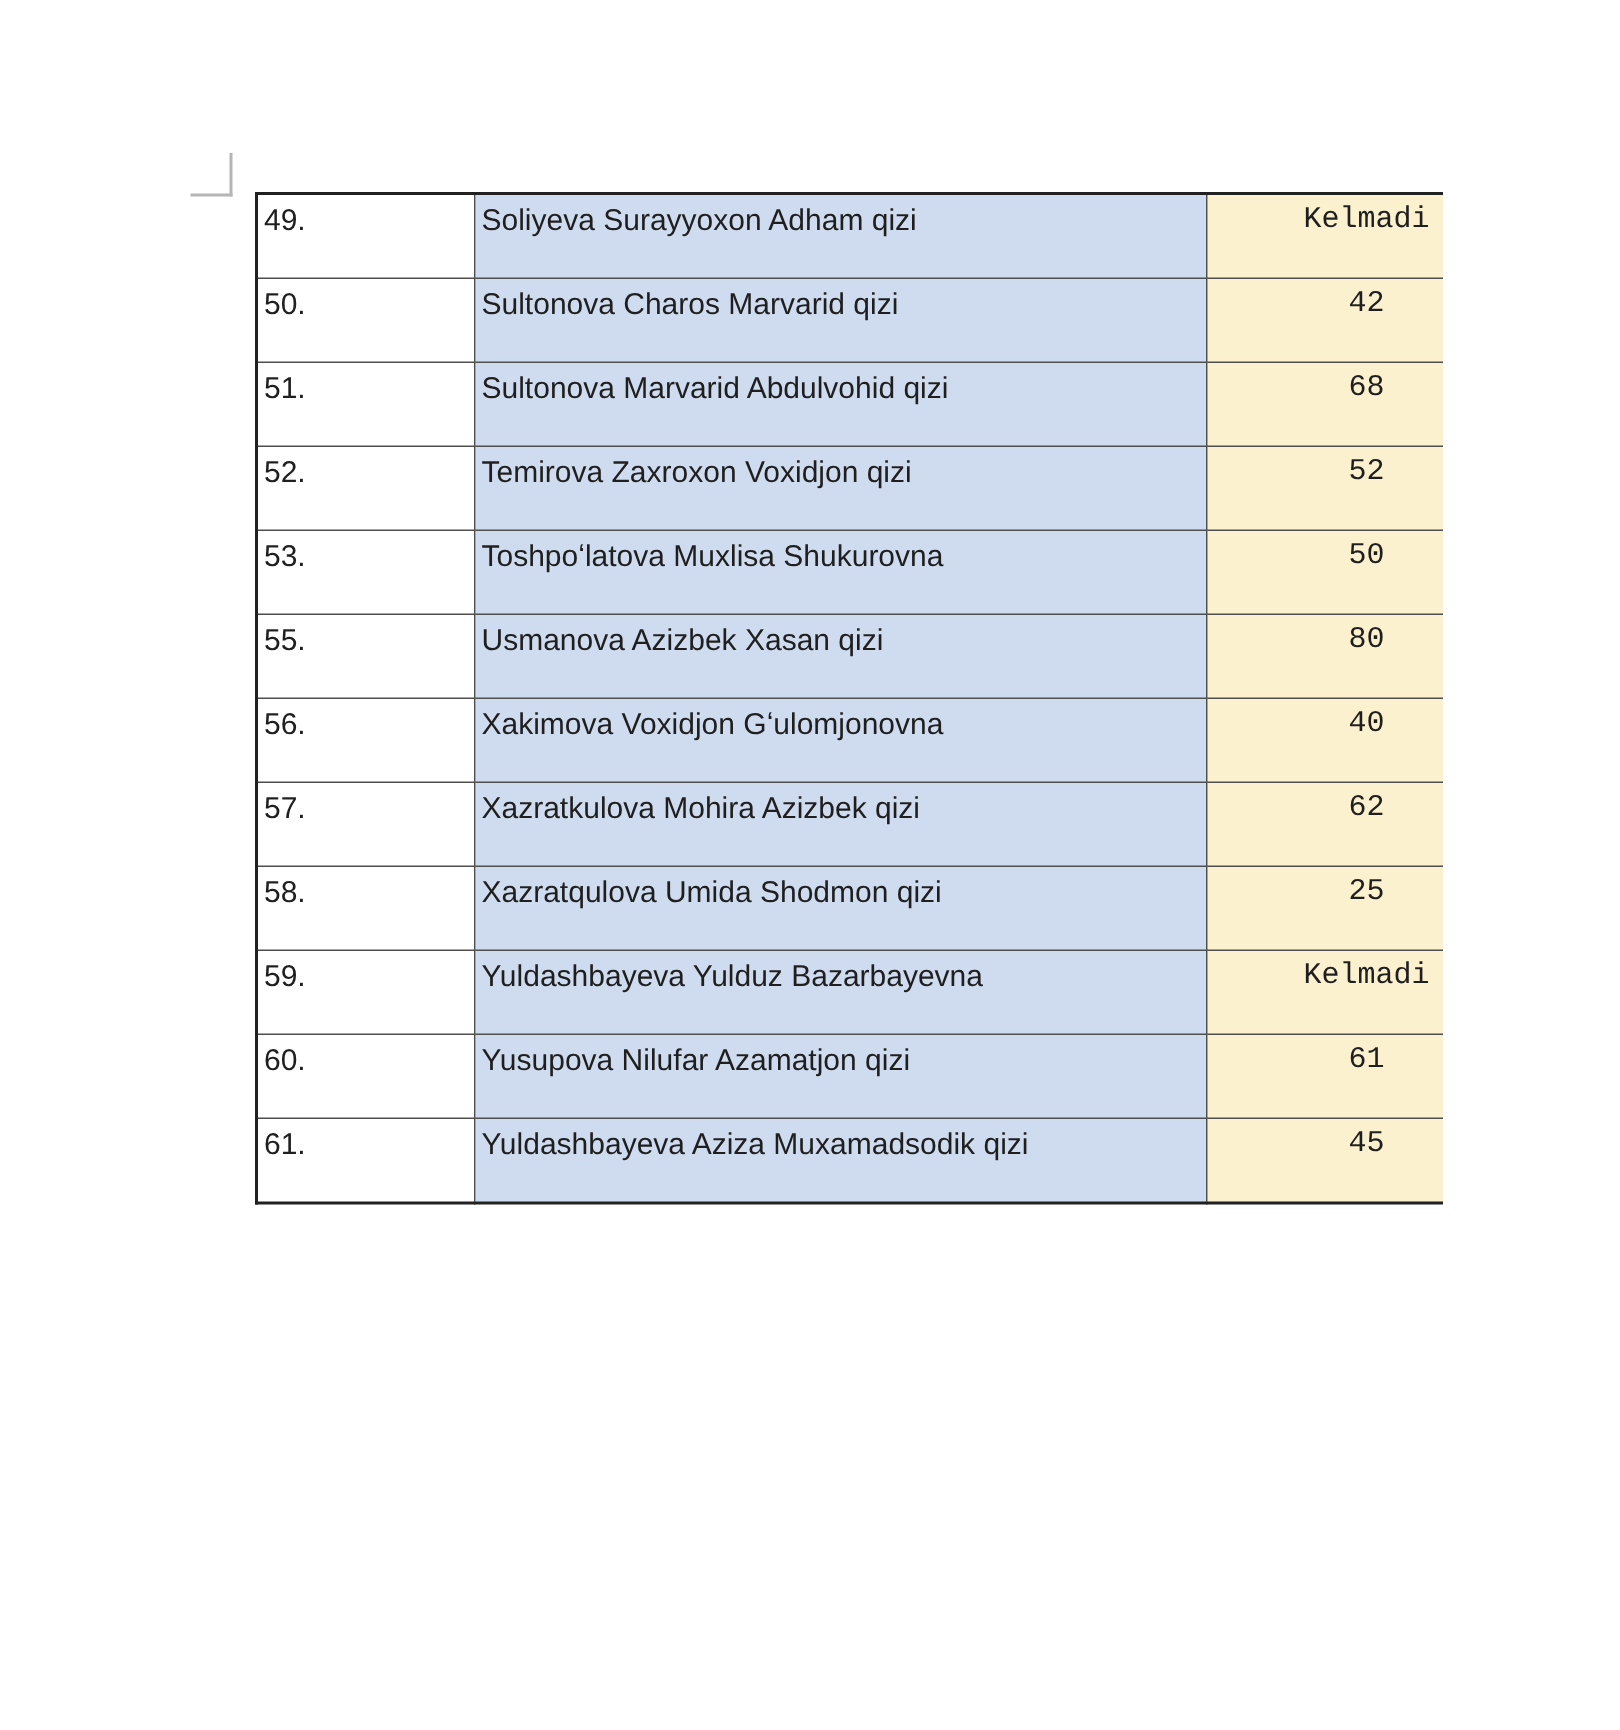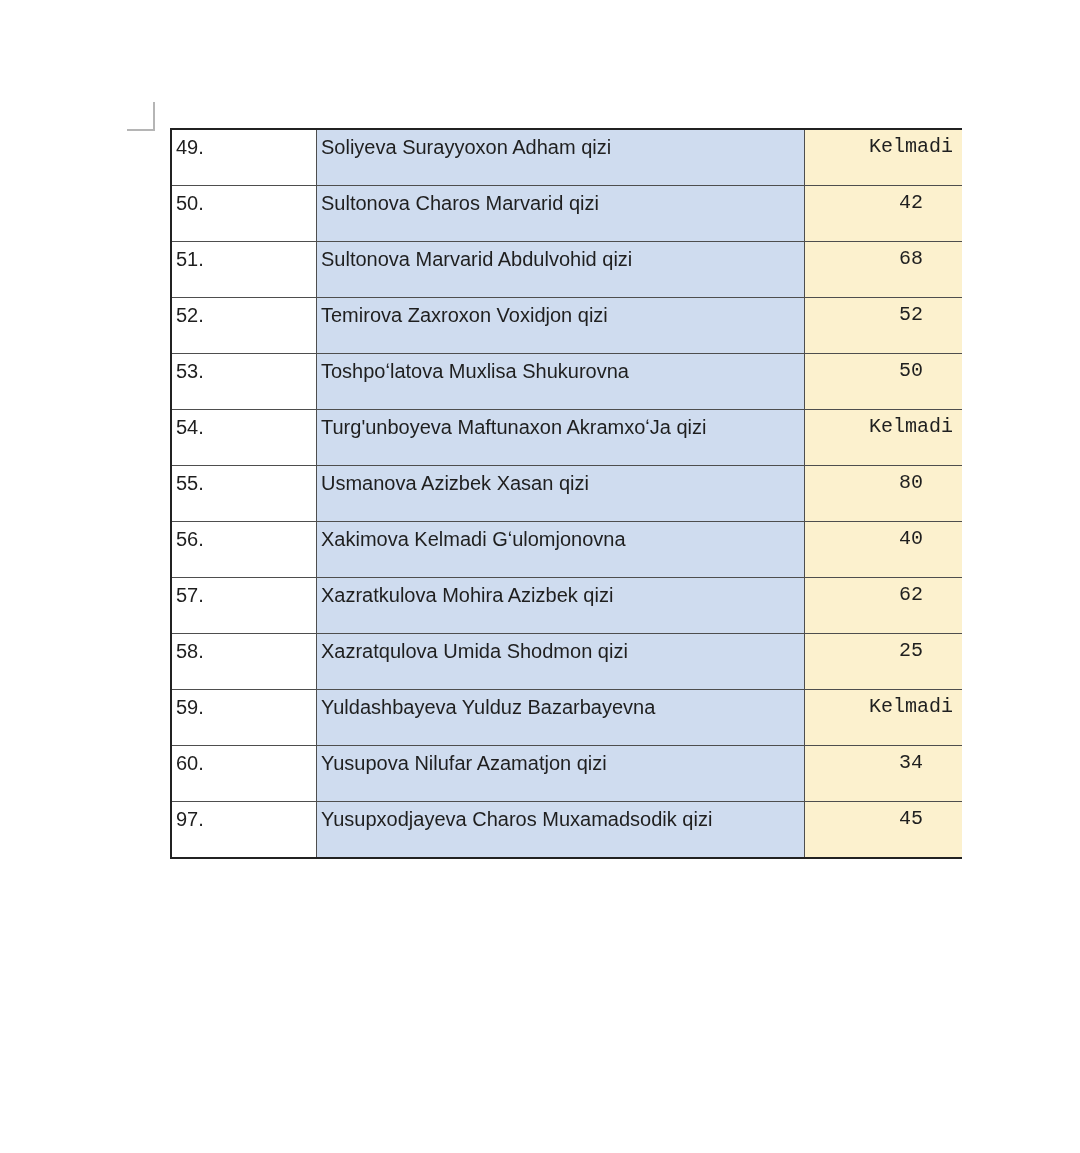--- a/index.html
+++ b/index.html
@@ -99,55 +99,50 @@
       <td class="col-num">52.</td>
       <td class="col-name">Temirova Zaxroxon Voxidjon qizi</td>
       <td class="col-score">52</td>
     </tr>
         <tr>
       <td class="col-num">53.</td>
       <td class="col-name">Toshpoʻlatova Muxlisa Shukurovna</td>
       <td class="col-score">50</td>
     </tr>
         <tr>
-      <td class="col-num">54.</td>
-      <td class="col-name">Turg'unboyeva Maftunaxon AkramxoʻJa qizi</td>
-      <td class="col-score">Kelmadi</td>
-    </tr>
-        <tr>
       <td class="col-num">55.</td>
       <td class="col-name">Usmanova Azizbek Xasan qizi</td>
       <td class="col-score">80</td>
     </tr>
         <tr>
       <td class="col-num">56.</td>
-      <td class="col-name">Xakimova Kelmadi Gʻulomjonovna</td>
+      <td class="col-name">Xakimova Voxidjon Gʻulomjonovna</td>
       <td class="col-score">40</td>
     </tr>
         <tr>
       <td class="col-num">57.</td>
       <td class="col-name">Xazratkulova Mohira Azizbek qizi</td>
       <td class="col-score">62</td>
     </tr>
         <tr>
       <td class="col-num">58.</td>
       <td class="col-name">Xazratqulova Umida Shodmon qizi</td>
       <td class="col-score">25</td>
     </tr>
         <tr>
       <td class="col-num">59.</td>
       <td class="col-name">Yuldashbayeva Yulduz Bazarbayevna</td>
       <td class="col-score">Kelmadi</td>
     </tr>
         <tr>
       <td class="col-num">60.</td>
       <td class="col-name">Yusupova Nilufar Azamatjon qizi</td>
-      <td class="col-score">34</td>
+      <td class="col-score">61</td>
     </tr>
         <tr>
-      <td class="col-num">97.</td>
-      <td class="col-name">Yusupxodjayeva Charos Muxamadsodik qizi</td>
+      <td class="col-num">61.</td>
+      <td class="col-name">Yuldashbayeva Aziza Muxamadsodik qizi</td>
       <td class="col-score">45</td>
     </tr>
       </tbody>
   </table>
 
 </div>
 
 </body></html>

